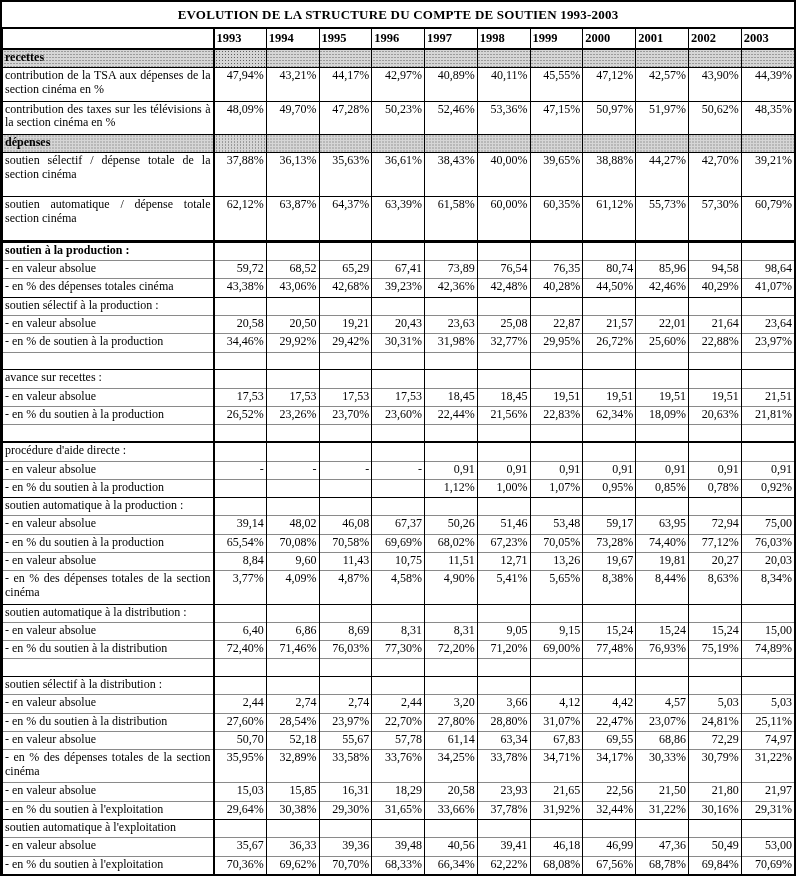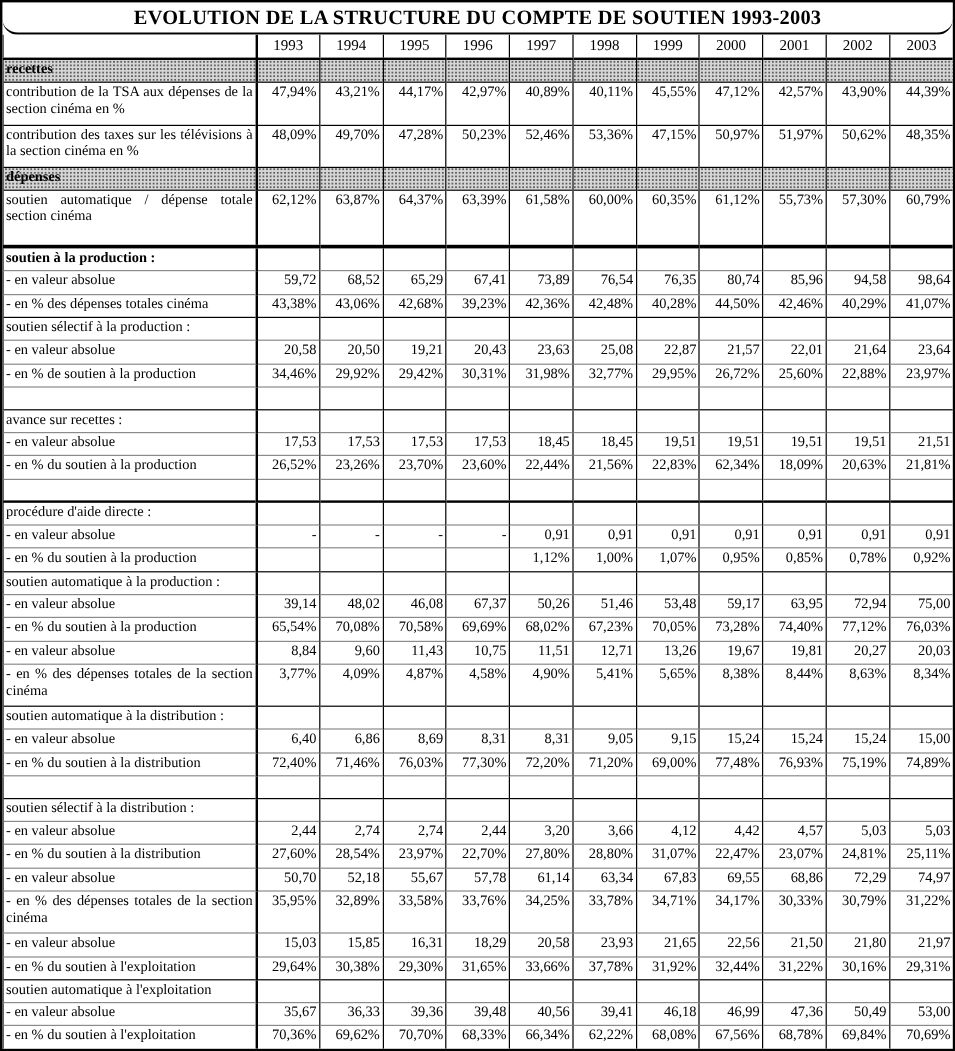--- a/index.html
+++ b/index.html
@@ -11,43 +11,42 @@
     background:#fff;
     font-family:"Liberation Serif","DejaVu Serif",serif;
     color:#000;
     overflow:hidden;
   }
   .title-bar{
     box-sizing:border-box;
     height:27px;
     border-bottom:2px solid #000;
     display:flex;align-items:center;justify-content:center;
-    font-weight:bold;font-size:17px;letter-spacing:.2px;
+    font-weight:bold;font-size:13px;letter-spacing:.2px;
     white-space:nowrap;
-    border-radius:13px;
   }
   table.grid{
     width:100%;
     height:845px;
     border-collapse:collapse;
     table-layout:fixed;
   }
   table.grid th, table.grid td{
     box-sizing:border-box;
     border-left:1px solid #000;
     border-top:1px solid #8a8a8a;
     font-size:12px;line-height:13.5px;
     padding:1px 2px;
     overflow:hidden;
     vertical-align:top;
   }
   table.grid th{
     border-top:none;
     border-bottom:2px solid #000;
-    font-size:12.5px;font-weight:normal;text-align:center;
+    font-size:12.5px;font-weight:bold;text-align:left;
     vertical-align:middle;
     height:20px;
   }
   td.lbl, th.lbl{ border-left:none; border-right:2px solid #000; text-align:justify; padding-left:3px;}
   td.val{ text-align:right; padding-right:3px; }
   td.sep, th.sep{ border-left:2px solid #000; }
   tr.sect td{ border-top:1px solid #000; }
   tr.tt2 td{ border-top:2px solid #000; }
   tr.tt3 td{ border-top:3px solid #000; }
   tr.bold td.lbl{ font-weight:bold; }
@@ -149,20 +148,34 @@
           <td class="val"></td>
           <td class="val"></td>
           <td class="val sep"></td>
           <td class="val"></td>
           <td class="val"></td>
           <td class="val"></td>
           <td class="val"></td>
           <td class="val"></td>
         </tr>
         <tr class="tall sect">
+          <td class="lbl">soutien sélectif / dépense totale de la section cinéma</td>
+          <td class="val">37,88%</td>
+          <td class="val">36,13%</td>
+          <td class="val">35,63%</td>
+          <td class="val">36,61%</td>
+          <td class="val">38,43%</td>
+          <td class="val sep">40,00%</td>
+          <td class="val">39,65%</td>
+          <td class="val">38,88%</td>
+          <td class="val">44,27%</td>
+          <td class="val">42,70%</td>
+          <td class="val">39,21%</td>
+        </tr>
+        <tr class="tall sect">
           <td class="lbl">soutien automatique / dépense totale section cinéma</td>
           <td class="val">62,12%</td>
           <td class="val">63,87%</td>
           <td class="val">64,37%</td>
           <td class="val">63,39%</td>
           <td class="val">61,58%</td>
           <td class="val sep">60,00%</td>
           <td class="val">60,35%</td>
           <td class="val">61,12%</td>
           <td class="val">55,73%</td>

